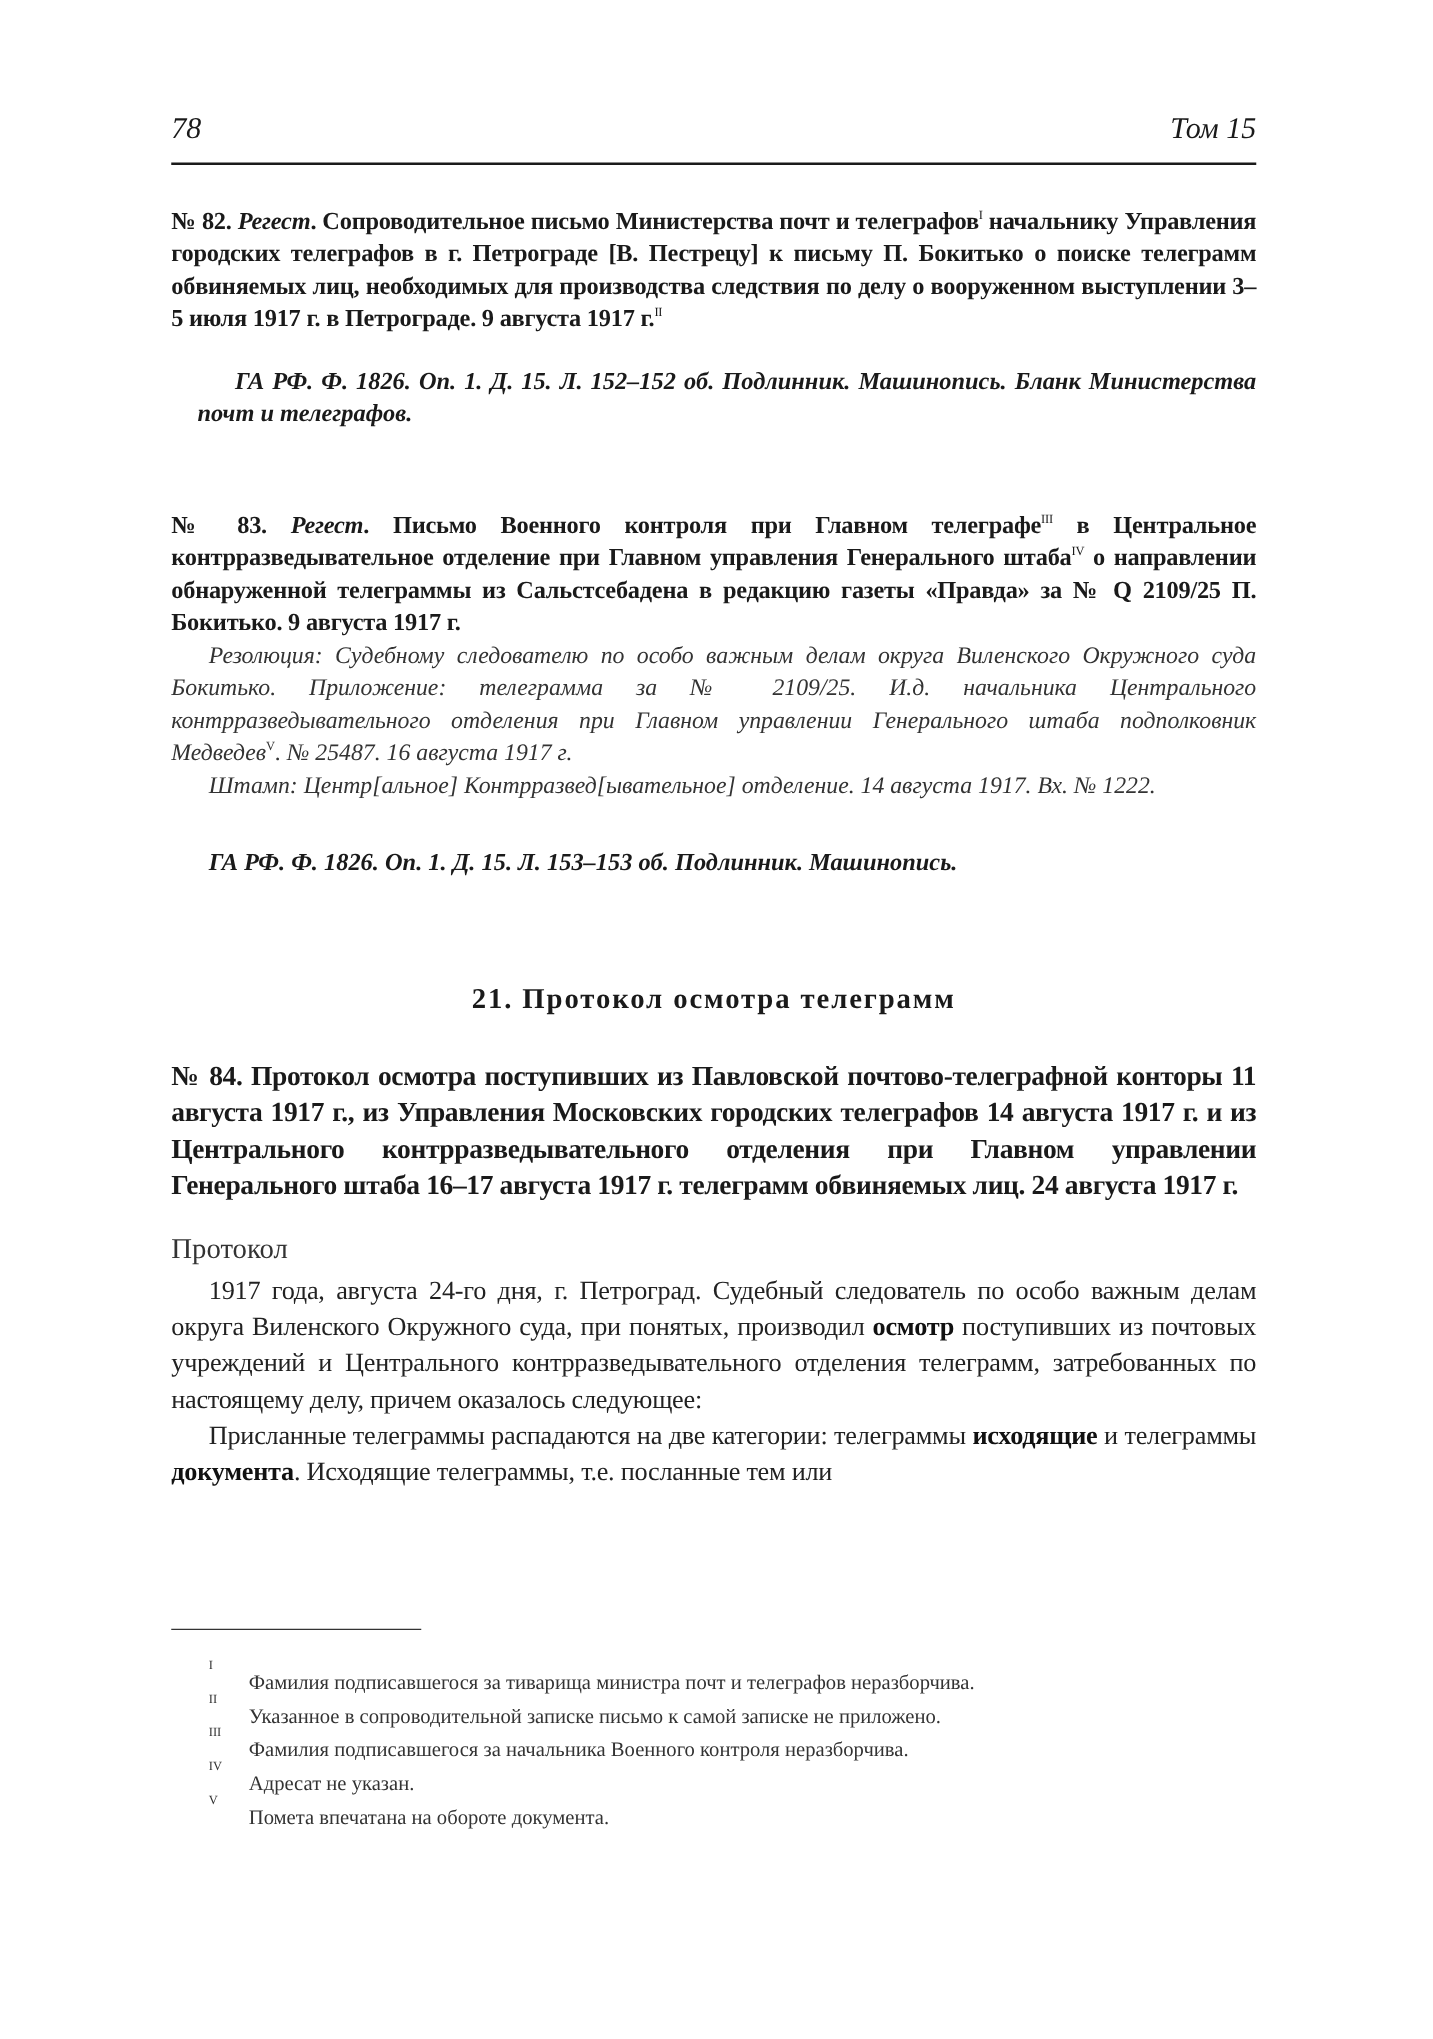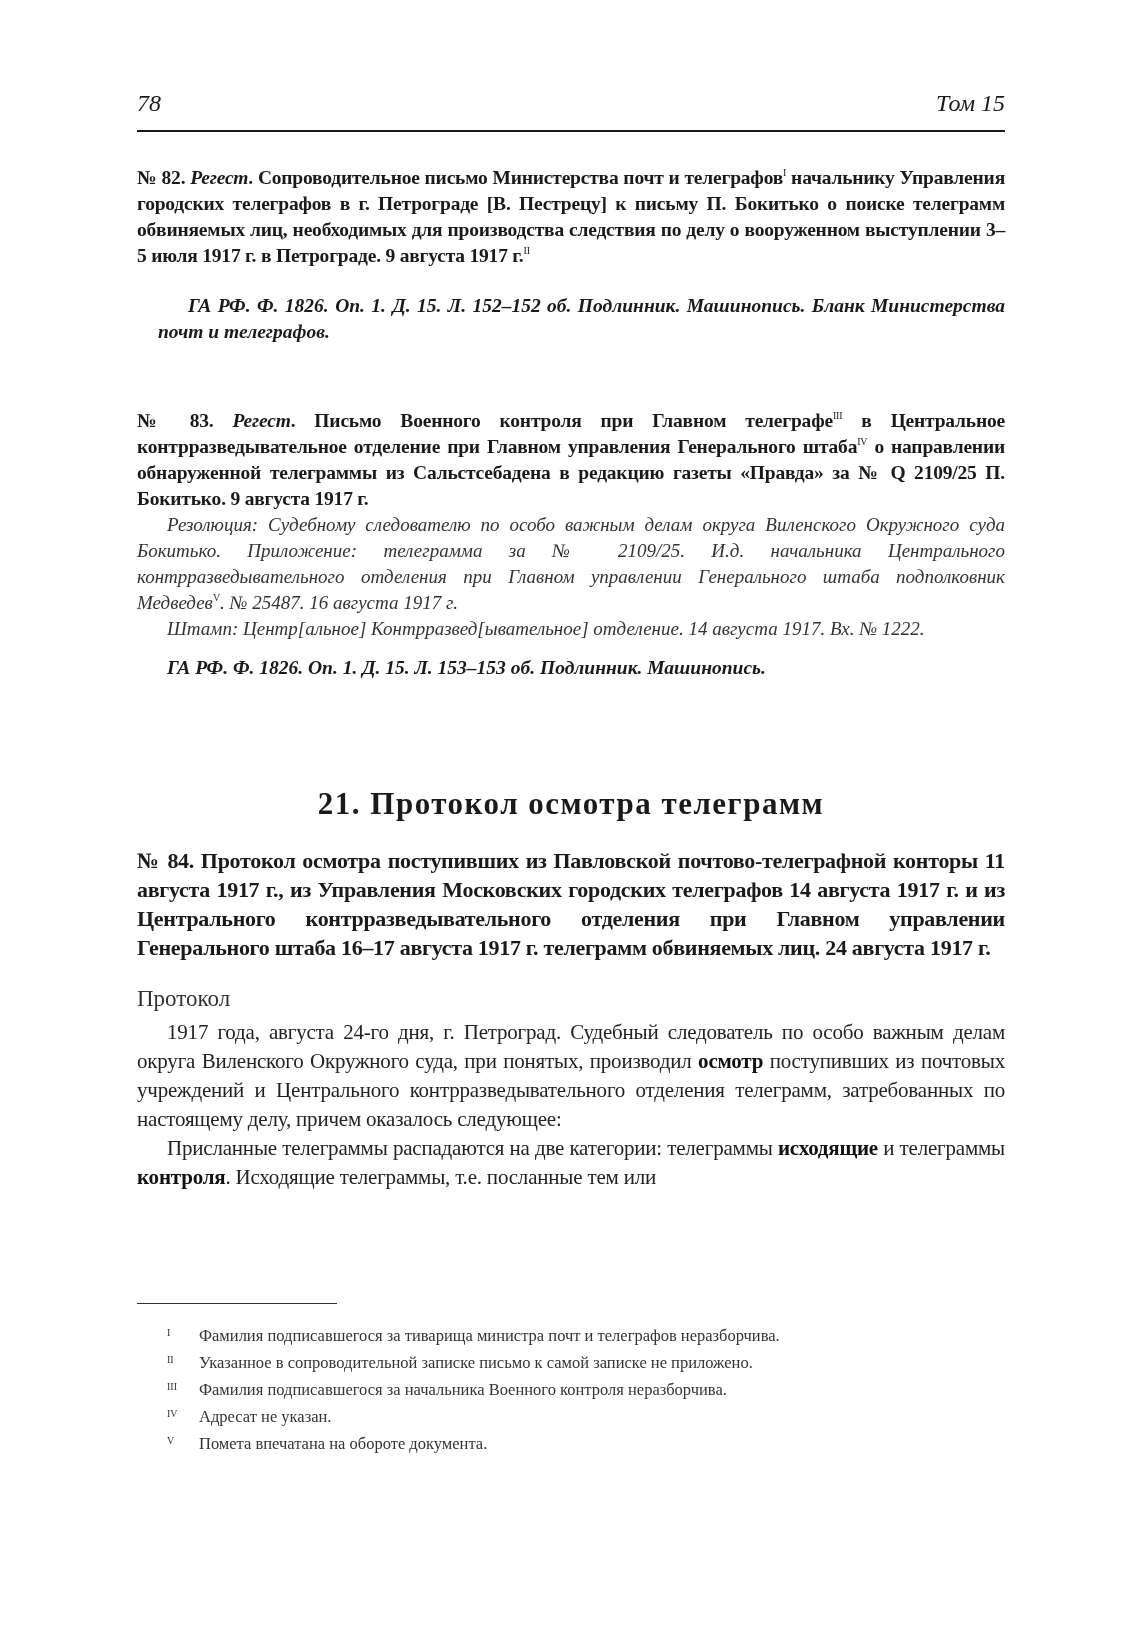--- a/index.html
+++ b/index.html
@@ -8,30 +8,30 @@
   .header { position: absolute; top: 90px; left: 0; width: 868px; height: 34px; font-style: italic; font-size: 24px; text-align: center; }
   .header .num { position: absolute; left: 0; top: 0; }
   .header .vol { position: absolute; right: 0; top: 0; }
   .header-rule { position: absolute; top: 130px; left: 0; width: 868px; height: 2px; background: #1a1a1a; }
   .block { position: absolute; left: 0; width: 868px; }
   .regest { font-weight: bold; font-size: 19.5px; line-height: 26px; text-align: justify; letter-spacing: -0.2px; }
   .regest .lbl { font-style: italic; }
   sup.fn { font-size: 10px; font-weight: normal; vertical-align: 8px; line-height: 0; }
   .note { font-style: italic; font-size: 19px; line-height: 26px; text-align: justify; text-indent: 30px; color: #333; }
   .source { font-style: italic; font-weight: bold; font-size: 19.5px; line-height: 26px; text-indent: 30px; text-align: justify; }
-  .section-title { font-weight: bold; font-size: 31px; letter-spacing: 1.5px; text-align: center; }
+  .section-title { font-weight: bold; font-size: 23px; letter-spacing: 1.5px; text-align: center; }
   .doc-title { font-weight: bold; font-size: 22px; line-height: 29px; text-align: justify; letter-spacing: -0.3px; }
   .subtitle { text-align: left; font-size: 23px; color: #333; }
   .body-text { font-size: 21px; line-height: 29px; text-align: justify; text-indent: 30px; color: #222; letter-spacing: -0.2px; }
   .body-text b { color: #111; }
   .fn-rule { position: absolute; left: 0; top: 1303px; width: 200px; height: 1px; background: #333; }
   .footnotes { position: absolute; left: 0; top: 1322px; width: 868px; font-size: 16.5px; color: #333; }
   .footnote { position: relative; height: 27px; line-height: 27px; }
   .footnote .mark { position: absolute; left: 30px; top: -3px; font-size: 10px; }
-  .footnote .txt { position: absolute; left: 62px; top: 0; }
+  .footnote .txt { position: absolute; left: 62px; top: 10px; }
 </style>
 </head>
 <body>
 
 <div class="page">
 
   <div class="header">
     <span class="num">78</span>
     <span class="vol">Том 15</span>
   </div>
@@ -39,30 +39,30 @@
 
   <div class="block" style="top:165px;">
     <div class="regest"><span>№ 82. </span><span class="lbl">Регест</span><span>. Сопроводительное письмо Министерства почт и телеграфов</span><sup class="fn">I</sup><span> начальнику Управления городских телеграфов в г. Петрограде [В. Пестрецу] к письму П. Бокитько о поиске телеграмм обвиняемых лиц, необходимых для производства следствия по делу о вооруженном выступлении 3–5 июля 1917 г. в Петрограде. 9 августа 1917 г.</span><sup class="fn">II</sup></div>
     <div class="source" style="margin-top:24px;margin-left:21px;">ГА РФ. Ф. 1826. Оп. 1. Д. 15. Л. 152–152 об. Подлинник. Машинопись. Бланк Министерства почт и телеграфов.</div>
   </div>
 
   <div class="block" style="top:408px;">
     <div class="regest"><span>№ 83. </span><span class="lbl">Регест</span><span>. Письмо Военного контроля при Главном телеграфе</span><sup class="fn">III</sup><span> в Центральное контрразведывательное отделение при Главном управления Генерального штаба</span><sup class="fn">IV</sup><span> о направлении обнаруженной телеграммы из Сальстсебадена в редакцию газеты «Правда» за № Q 2109/25 П. Бокитько. 9 августа 1917 г.</span></div>
     <div class="note"><span>Резолюция: Судебному следователю по особо важным делам округа Виленского Окружного суда Бокитько. Приложение: телеграмма за № 2109/25. И.д. начальника Центрального контрразведывательного отделения при Главном управлении Генерального штаба подполковник Медведев</span><sup class="fn" style="font-style:normal;">V</sup><span>. № 25487. 16 августа 1917 г.</span></div>
     <div class="note">Штамп: Центр[альное] Контрразвед[ывательное] отделение. 14 августа 1917. Вх. № 1222.</div>
-    <div class="source" style="margin-top:13px;">ГА РФ. Ф. 1826. Оп. 1. Д. 15. Л. 153–153 об. Подлинник. Машинопись.</div>
+    <div class="source" style="margin-top:36px;">ГА РФ. Ф. 1826. Оп. 1. Д. 15. Л. 153–153 об. Подлинник. Машинопись.</div>
   </div>
 
   <div class="block section-title" style="top:786px;">21. Протокол осмотра телеграмм</div>
 
   <div class="block" style="top:846px;">
     <div class="doc-title">№ 84. Протокол осмотра поступивших из Павловской почтово-телеграфной конторы 11 августа 1917 г., из Управления Московских городских телеграфов 14 августа 1917 г. и из Центрального контрразведывательного отделения при Главном управлении Генерального штаба 16–17 августа 1917 г. телеграмм обвиняемых лиц. 24 августа 1917 г.</div>
     <div class="subtitle" style="margin-top:24px;">Протокол</div>
     <div class="body-text" style="margin-top:6px;"><span>1917 года, августа 24-го дня, г. Петроград. Судебный следователь по особо важным делам округа Виленского Окружного суда, при понятых, производил </span><b>осмотр</b><span> поступивших из почтовых учреждений и Центрального контрразведывательного отделения телеграмм, затребованных по настоящему делу, причем оказалось следующее:</span></div>
-    <div class="body-text"><span>Присланные телеграммы распадаются на две категории: телеграммы </span><b>исходящие</b><span> и телеграммы </span><b>контроля</b><span>. Исходящие телеграммы, т.е. посланные тем или</span></div>
+    <div class="body-text"><span>Присланные телеграммы распадаются на две категории: телеграммы </span><b>исходящие</b><span> и телеграммы </span><b>документа</b><span>. Исходящие телеграммы, т.е. посланные тем или</span></div>
   </div>
 
   <div class="fn-rule"></div>
 
   <div class="footnotes">
     <div class="footnote">
         <span class="mark">I</span>
         <span class="txt">Фамилия подписавшегося за тиварища министра почт и телеграфов неразборчива.</span>
       </div>
     <div class="footnote">

